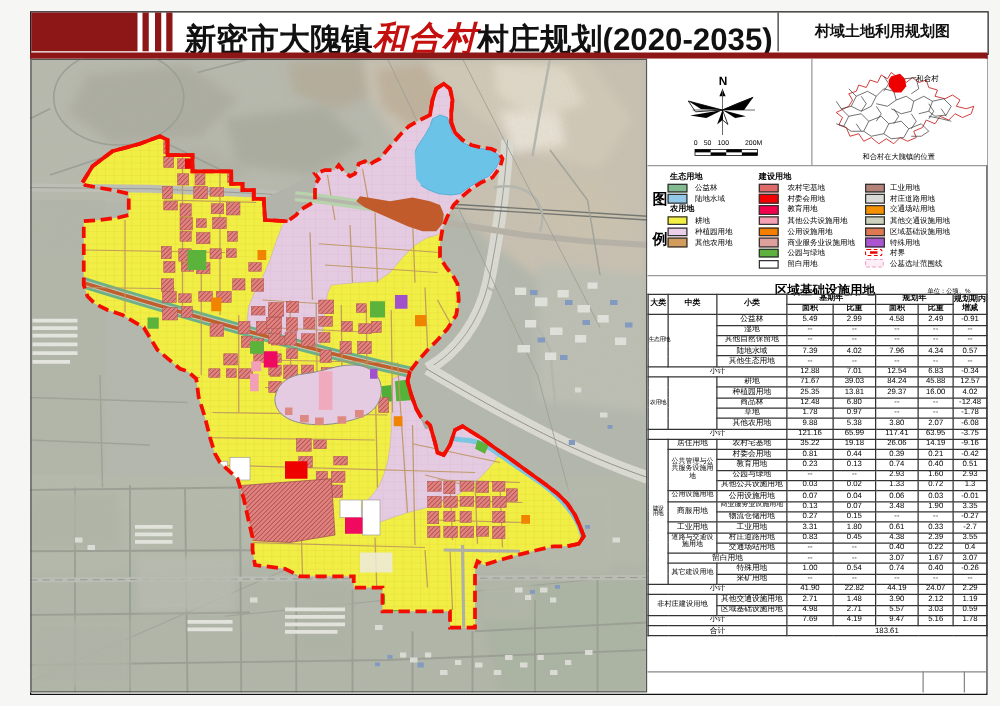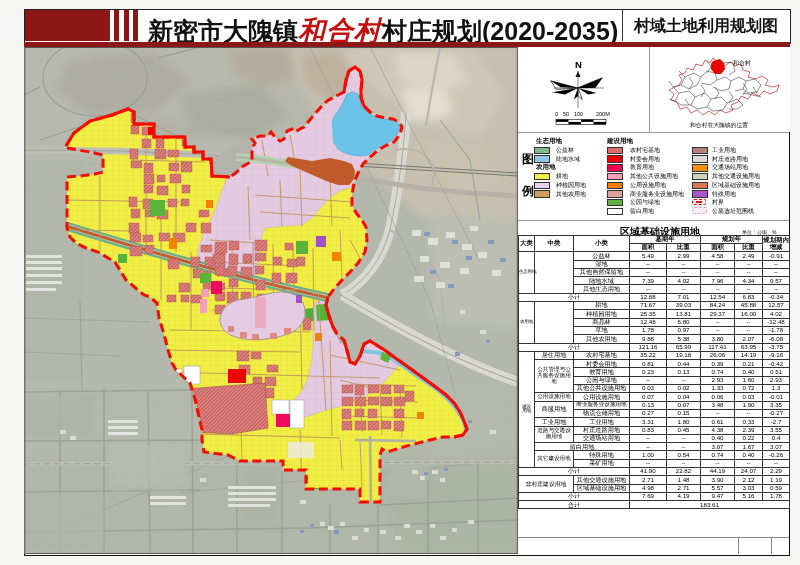--- a/index.html
+++ b/index.html
@@ -5,21 +5,21 @@
 html,body{margin:0;padding:0;width:800px;height:565px;background:#f6f6f4;font-family:"Liberation Sans",sans-serif;overflow:hidden}
 #page{position:absolute;left:0;top:0;width:800px;height:412px}
 .abs{position:absolute}
 #frame{left:24px;top:9px;width:764px;height:545px;border:1.6px solid #111;background:#fff}
 #titlebar{left:24px;top:9px;width:765px;height:33px;background:#fff;border:1px solid #222}
 #maroonblock{left:25px;top:10px;width:85px;height:31px;background:#8d1616}
 .stripe{top:10px;height:31px;background:#8d1616}
 #titletext{left:148px;top:13px;width:480px;height:28px;font-size:25px;font-weight:bold;color:#111;white-space:nowrap;letter-spacing:0px}
 #titletext .red{color:#c40f0f;font-family:"Liberation Serif",serif;font-weight:bold;font-size:27px;font-style:italic;letter-spacing:1px}
 #titlediv{left:622px;top:10px;width:1px;height:31px;background:#333}
-#subtitle{left:623px;top:10px;width:166px;height:31px;line-height:31px;text-align:center;font-size:16px;font-weight:bold;color:#111}
+#subtitle{left:623px;top:10px;width:166px;height:31px;line-height:31px;text-align:center;font-size:12px;font-weight:bold;color:#111}
 #redrule{left:24px;top:41.5px;width:766px;height:5.5px;background:#8d1616}
 #rightpanel{left:518px;top:47px;width:271px;height:507px;background:#fff}
 
 #lut td{border:0.55px solid #333;text-align:center;vertical-align:middle;font-size:6.2px;line-height:1.05;color:#000;padding:0;height:7.3px;overflow:hidden}
 #lut tr.hd td{font-weight:bold;font-size:6.4px;height:7.15px}
 #lut td.vc{font-size:4.6px;letter-spacing:-0.3px;white-space:nowrap;overflow:visible}
 #lut td.sm{font-size:5.6px}
 #lut td.two{font-size:6.2px}
 </style>
 </head>

